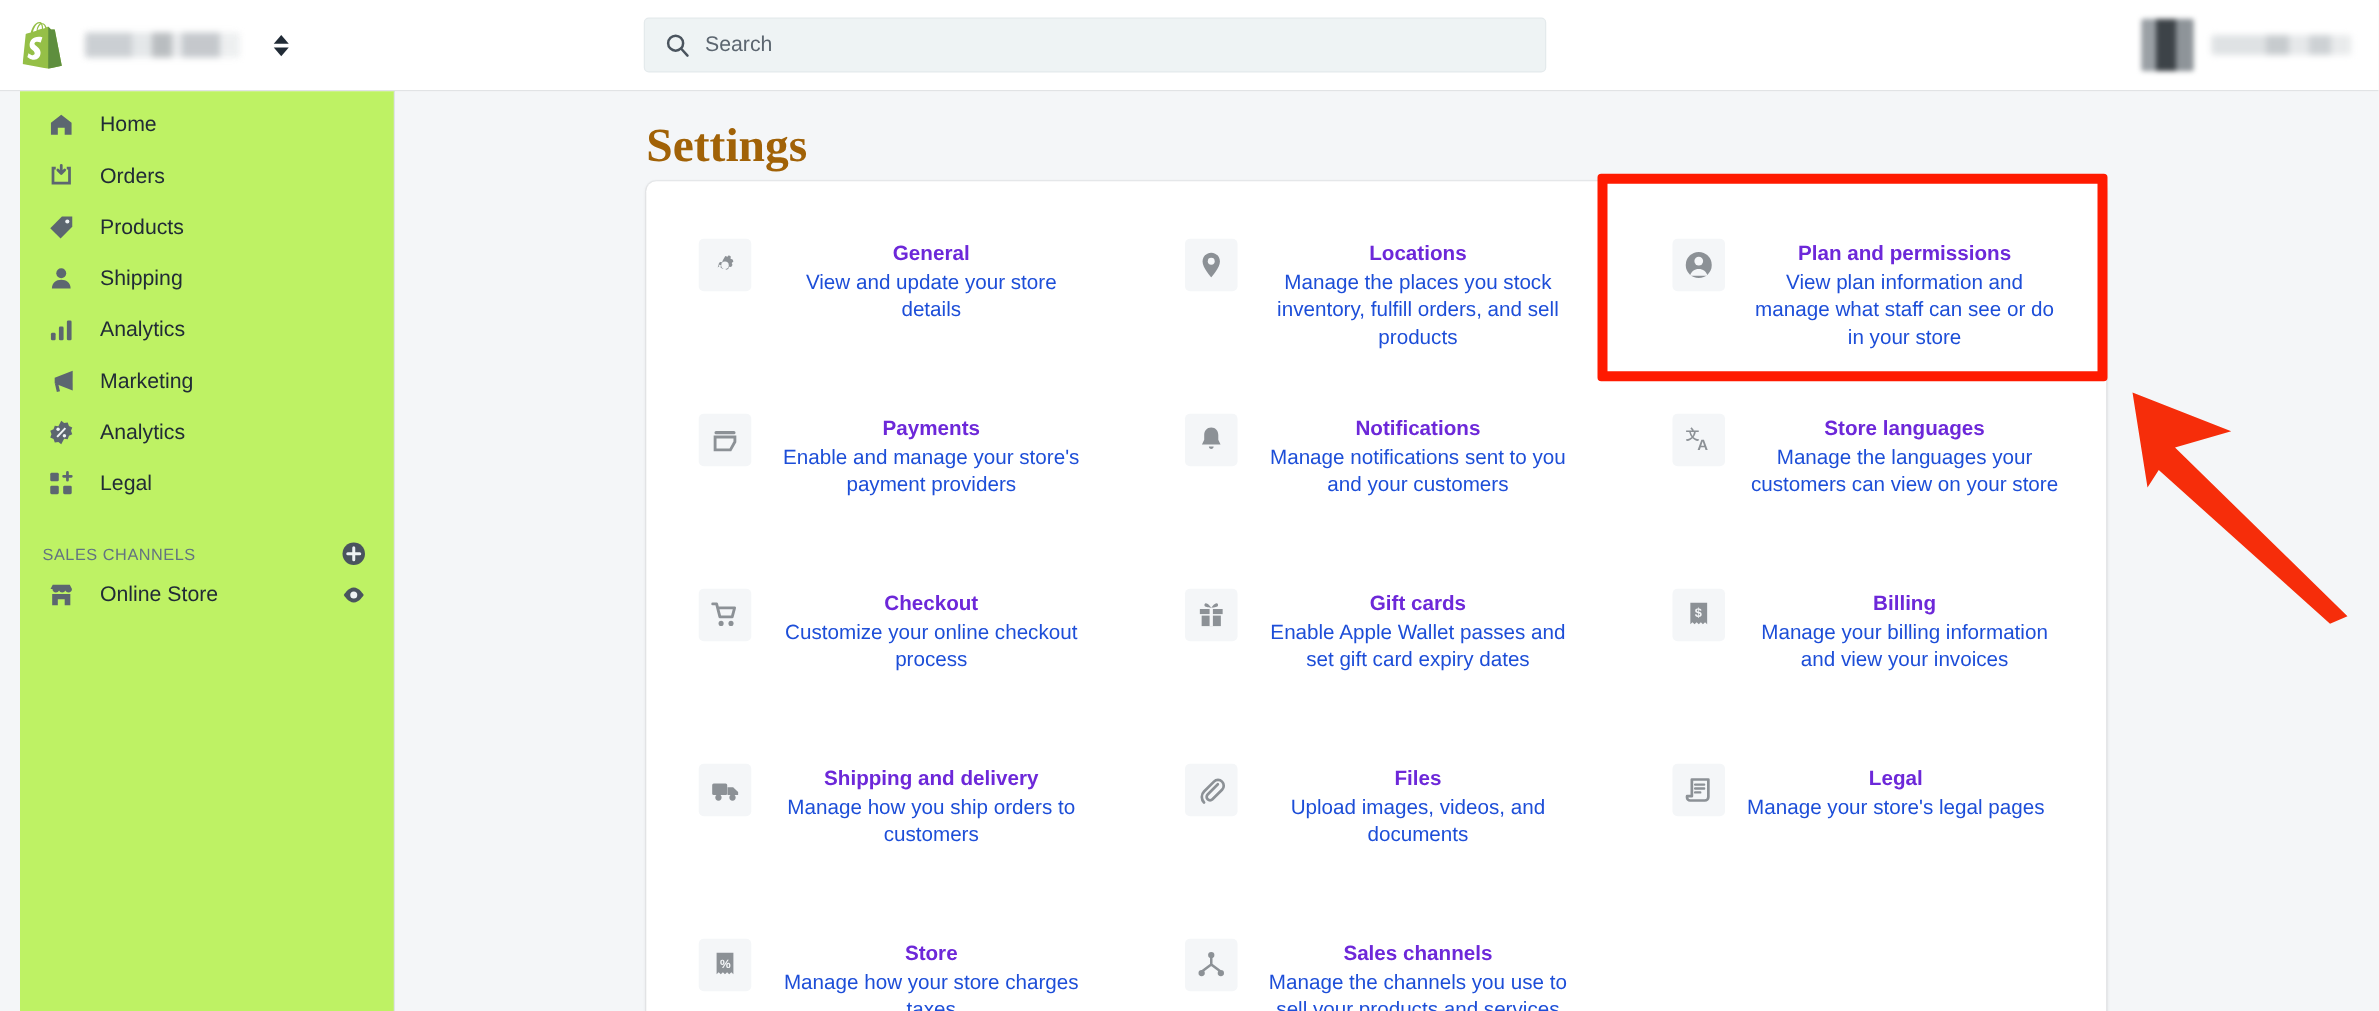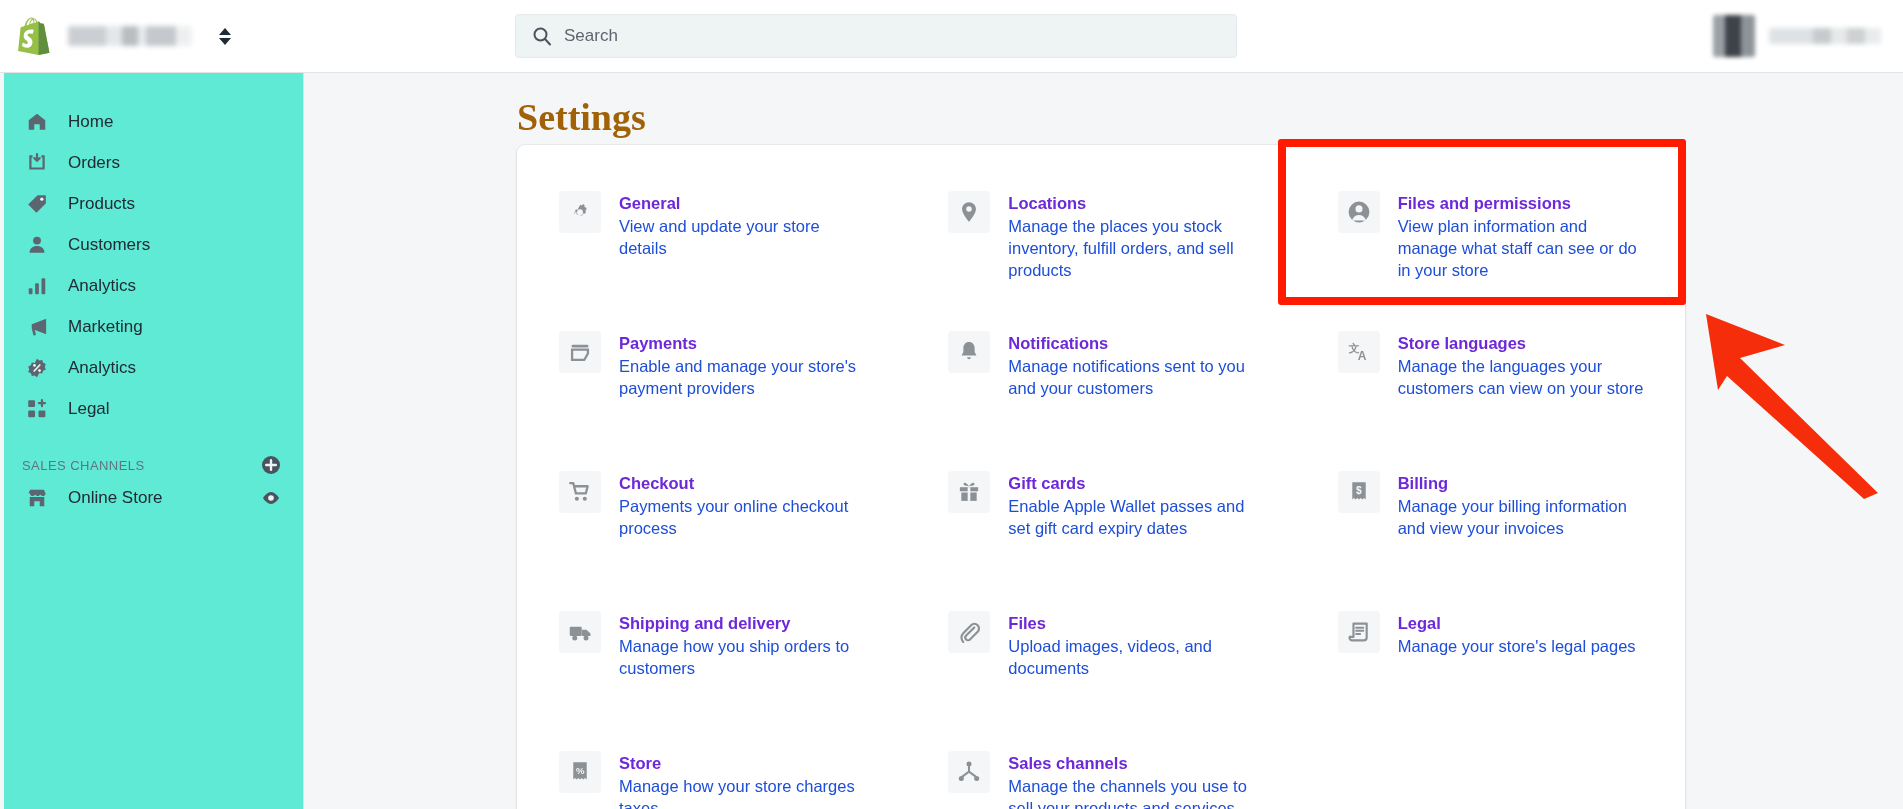--- a/index.html
+++ b/index.html
@@ -2,21 +2,21 @@
 <html><head>
 <meta charset="utf-8">
 <style>
   * { box-sizing: border-box; margin: 0; padding: 0; }
   html, body {
     width: 1903px; height: 809px;
     overflow: hidden;
     font-family: "Liberation Sans", sans-serif;
     background: #f4f6f8;
   }
-  #app { position: relative; width: 1903px; height: 809px; background: #f4f6f8; }
+  #app { position: relative; width: 1903px; height: 809px; background: #f4f6f8; text-align: center; }
 
   
   .topbar {
     position: absolute; top: 0; left: 0; width: 1903px; height: 73px;
     background: #ffffff;
     border-bottom: 1px solid #e1e3e5;
     display: flex; align-items: center;
   }
   .brand { display: flex; align-items: center; padding-left: 18px; width: 300px; }
   .shopify-logo { width: 34px; height: 38px; flex: 0 0 auto; }
@@ -58,24 +58,24 @@
     filter: blur(2px);
   }
   .username-blur {
     margin-left: 14px; width: 112px; height: 16px; border-radius: 2px;
     background: linear-gradient(90deg,#dfe2e4 0 44px,#c7cbce 44px 62px,#e6e8ea 62px 78px,#cdd1d4 78px 96px,#e9ebec 96px 112px);
     filter: blur(2.5px);
   }
 
   
   .sidebar {
-    position: absolute; top: 73px; left: 4px; width: 300px; height: 736px;
-    background: #5eead4;
+    position: absolute; top: 73px; left: 16px; width: 300px; height: 736px;
+    background: #bef264;
     border-right: 1px solid #dfe3e8;
-    padding-top: 28px;
+    padding-top: 6px;
   }
   .nav-item {
     display: flex; align-items: center; height: 41px;
     padding-left: 22px; cursor: pointer;
   }
   .nav-icon { width: 28px; height: 24px; flex: 0 0 28px; display: flex; align-items: center; justify-content: flex-start; }
   .nav-label { margin-left: 14px; font-size: 17px; color: #212b36; }
 
   .section-head {
     display: flex; align-items: center; justify-content: space-between;
@@ -189,21 +189,21 @@
       <span class="nav-label">Products</span>
     </div>
 
     <div class="nav-item">
       <span class="nav-icon">
         <svg width="22" height="22" viewBox="0 0 20 20">
           <circle cx="10" cy="6" r="3.6" fill="#5c6670"></circle>
           <path d="M3.2 17c0-3.8 3-6.2 6.8-6.2s6.8 2.4 6.8 6.2z" fill="#5c6670"></path>
         </svg>
       </span>
-      <span class="nav-label">Customers</span>
+      <span class="nav-label">Shipping</span>
     </div>
 
     <div class="nav-item">
       <span class="nav-icon">
         <svg width="22" height="22" viewBox="0 0 20 20">
           <rect x="2.5" y="12" width="3.4" height="5.5" rx="1" fill="#5c6670"></rect>
           <rect x="8.3" y="7.5" width="3.4" height="10" rx="1" fill="#5c6670"></rect>
           <rect x="14.1" y="3" width="3.4" height="14.5" rx="1" fill="#5c6670"></rect>
         </svg>
       </span>
@@ -306,21 +306,21 @@
 
         <div class="setting-item">
           <span class="item-icon">
             <svg width="26" height="26" viewBox="0 0 20 20">
               <circle cx="10" cy="10" r="8" fill="#8c9196"></circle>
               <circle cx="10" cy="7.6" r="2.7" fill="#f4f6f8"></circle>
               <path d="M4.6 16.6c.7-2.7 2.8-4.2 5.4-4.2s4.7 1.5 5.4 4.2z" fill="#f4f6f8"></path>
             </svg>
           </span>
           <span class="item-text">
-            <span class="item-title">Files and permissions</span>
+            <span class="item-title">Plan and permissions</span>
             <span class="item-desc" style="display:block">View plan information and manage what staff can see or do in your store</span>
           </span>
         </div>
 
         <div class="setting-item">
           <span class="item-icon">
             <svg width="24" height="24" viewBox="0 0 20 20">
               <rect x="3" y="4" width="14" height="2.2" rx="1" fill="#8c9196"></rect>
               <path d="M3.4 8h13.2v3.2l-3 5.4H3.4z" fill="none" stroke="#8c9196" stroke-width="1.9"></path>
             </svg>
@@ -360,21 +360,21 @@
         <div class="setting-item">
           <span class="item-icon">
             <svg width="24" height="24" viewBox="0 0 20 20">
               <path d="M1.8 2.6h2.6l2.2 8.6h8.2l1.6-6H5.4" fill="none" stroke="#8c9196" stroke-width="1.9" stroke-linejoin="round" stroke-linecap="round"></path>
               <circle cx="7.4" cy="15.6" r="1.7" fill="#8c9196"></circle>
               <circle cx="14" cy="15.6" r="1.7" fill="#8c9196"></circle>
             </svg>
           </span>
           <span class="item-text">
             <span class="item-title">Checkout</span>
-            <span class="item-desc" style="display:block">Payments your online checkout process</span>
+            <span class="item-desc" style="display:block">Customize your online checkout process</span>
           </span>
         </div>
 
         <div class="setting-item">
           <span class="item-icon">
             <svg width="24" height="24" viewBox="0 0 20 20">
               <path d="M6.4 2.2c1.4 0 2.6 1.6 3.6 3-1-.2-3.8-.3-4.4-1.2-.4-.7 0-1.8.8-1.8zM13.6 2.2c-1.4 0-2.6 1.6-3.6 3 1-.2 3.8-.3 4.4-1.2.4-.7 0-1.8-.8-1.8z" fill="#8c9196"></path>
               <rect x="2.4" y="6" width="15.2" height="3.4" fill="#8c9196"></rect>
               <rect x="3.6" y="10.4" width="12.8" height="7" fill="#8c9196"></rect>
               <rect x="8.9" y="6" width="2.2" height="11.4" fill="#f4f6f8"></rect>

